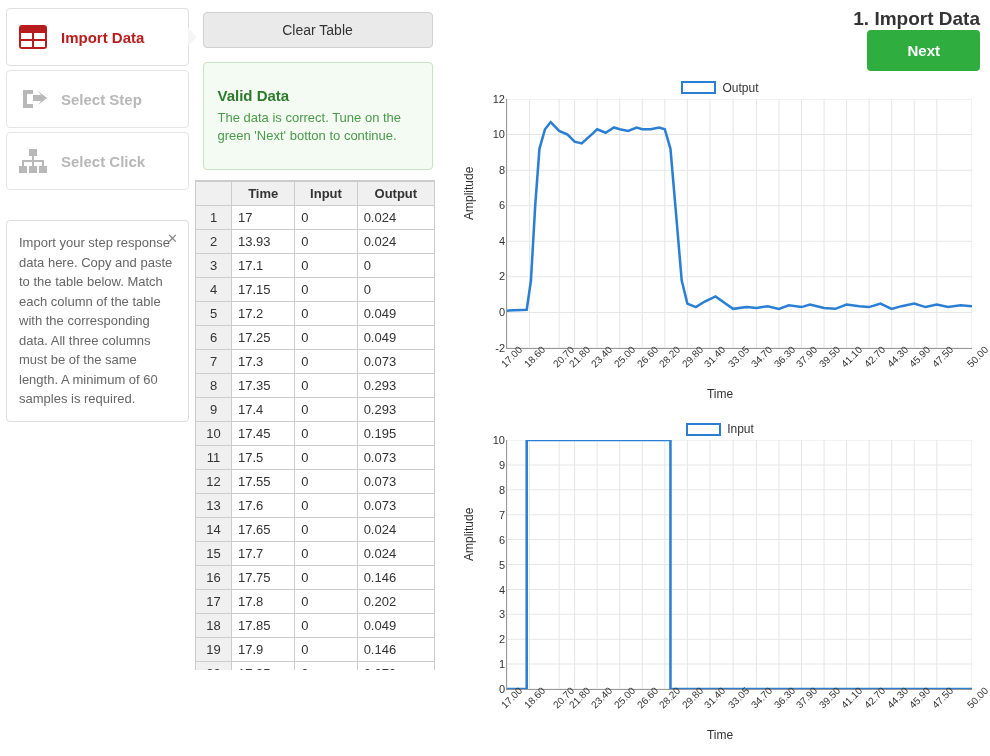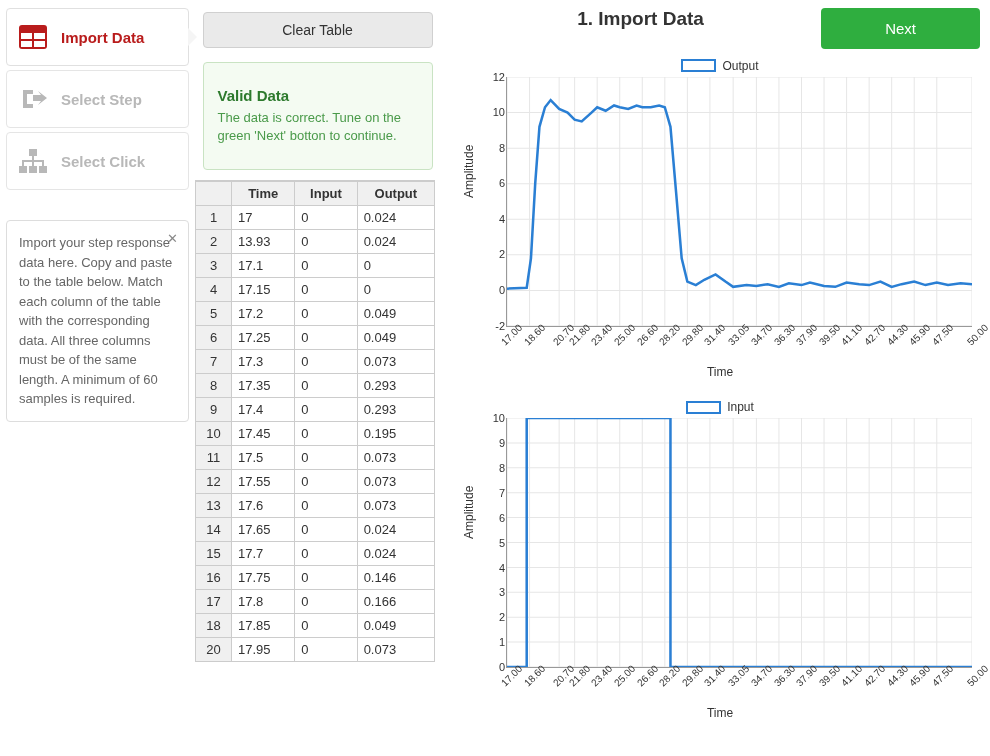--- a/index.html
+++ b/index.html
@@ -23,23 +23,23 @@
 .table-wrap { width: 240px; height: 490px; overflow-y: auto; border-top: 1px solid #ccc; }
 .table-wrap::-webkit-scrollbar { width: 8px; }
 .table-wrap::-webkit-scrollbar-thumb { background: #bbb; border-radius: 4px; }
 table.data { border-collapse: collapse; width: 100%; font-size: 13px; }
 table.data th, table.data td { border: 1px solid #ccc; padding: 4px 6px; text-align: left; background: #fff; }
 table.data th { background: #f0f0f0; text-align: center; font-weight: 600; }
 table.data td.idx { background: #f0f0f0; text-align: center; width: 36px; }
 table.data td { height: 22px; }
 
 .rightcol { flex: 1; padding: 8px 10px 10px 20px; position: relative; }
-.header-row { display: flex; align-items: flex-start; margin-bottom: 8px; }
+.header-row { display: flex; align-items: flex-end; margin-bottom: 8px; flex-direction: column; }
 .page-title { flex: 1; text-align: center; font-size: 19px; font-weight: 700; }
-.btn-next { background: #2fae3f; color: #fff; border: none; border-radius: 4px; padding: 12px 64px; font-size: 15px; font-weight: 400; cursor: pointer; }
+.btn-next { background: #2fae3f; color: #fff; border: none; border-radius: 4px; padding: 12px 40px; font-size: 15px; font-weight: 700; cursor: pointer; }
 
 .chart { position: relative; margin-bottom: 20px; }
 .legend { text-align: center; margin-bottom: 4px; }
 .legend-swatch { display: inline-block; width: 35px; height: 13px; border: 2px solid #2a7fd4; vertical-align: middle; }
 .legend-txt { font-size: 12px; margin-left: 6px; vertical-align: middle; }
 .plot-area { position: relative; height: 250px; margin-left: 46px; margin-right: 8px; border-left: 1px solid #999; border-bottom: 1px solid #999; }
 .plot-area .grid line { stroke: #e6e6e6; stroke-width: 1; }
 .plot-area .series { stroke: #2a7fd4; stroke-width: 2.5; fill: none; }
 .yticks { position: absolute; left: -28px; top: 0; height: 100%; width: 26px; }
 .ytick { position: absolute; right: 0; font-size: 11px; transform: translateY(-50%); text-align: right; width: 26px; }
@@ -204,27 +204,33 @@
             <tr>
               <td class="idx">16</td>
               <td>17.75</td>
               <td>0</td>
               <td>0.146</td>
             </tr>
             <tr>
               <td class="idx">17</td>
               <td>17.8</td>
               <td>0</td>
-              <td>0.166</td>
+              <td>0.202</td>
             </tr>
             <tr>
               <td class="idx">18</td>
               <td>17.85</td>
               <td>0</td>
               <td>0.049</td>
+            </tr>
+            <tr>
+              <td class="idx">19</td>
+              <td>17.9</td>
+              <td>0</td>
+              <td>0.146</td>
             </tr>
             <tr>
               <td class="idx">20</td>
               <td>17.95</td>
               <td>0</td>
               <td>0.073</td>
             </tr>
           </tbody>
       </table>
     </div>

